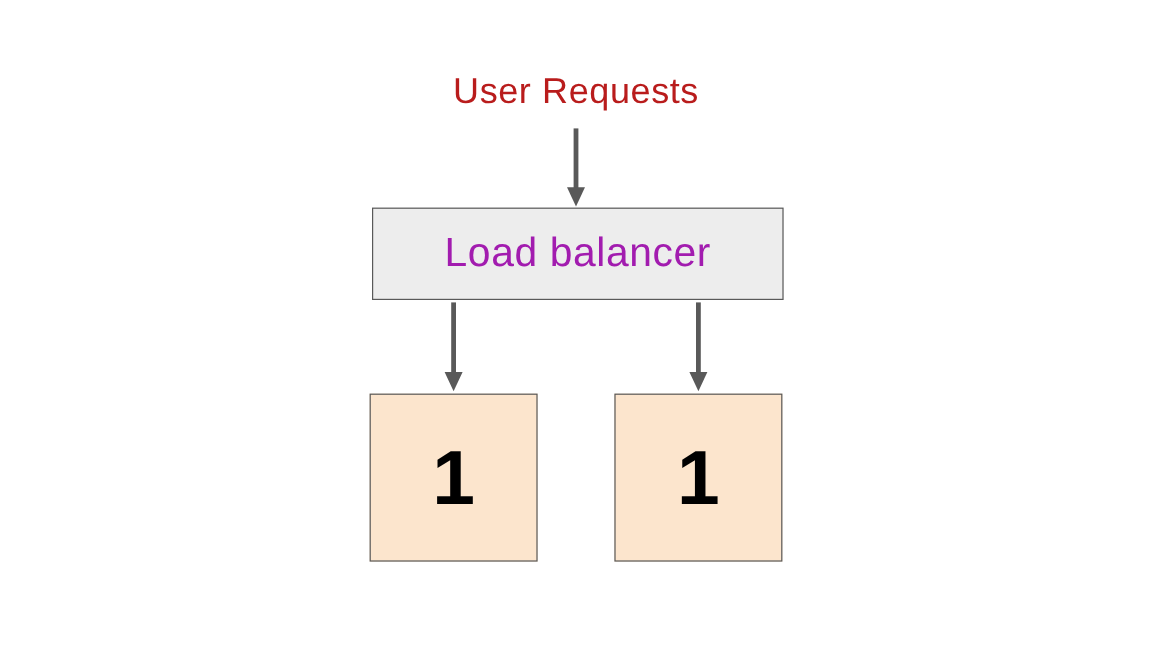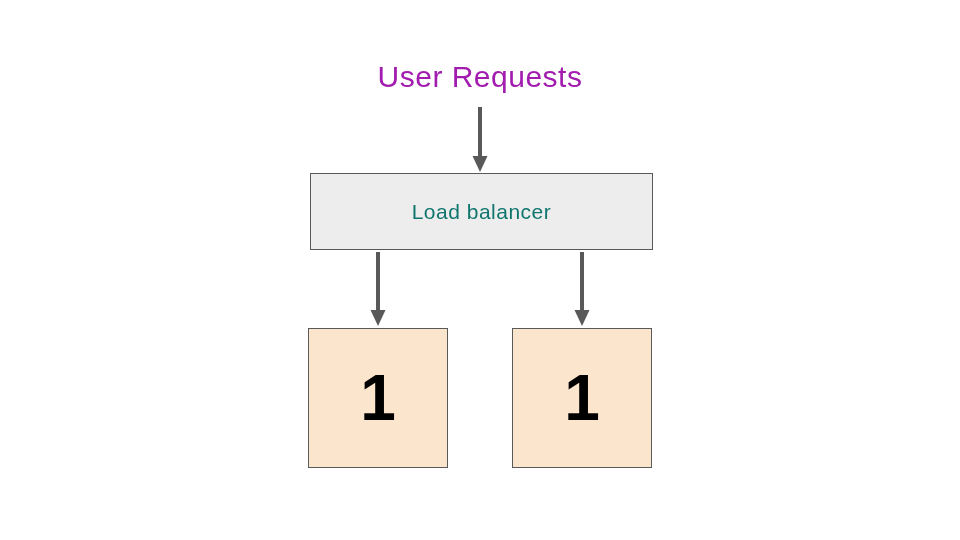--- a/index.html
+++ b/index.html
@@ -16,43 +16,43 @@
     font-family: "Liberation Sans", sans-serif;
   }
   .diagram-title {
     position: absolute;
     left: 0;
     top: 60px;
     width: 960px;
     text-align: center;
     font-size: 30px;
     letter-spacing: 0.5px;
-    color: #a21caf;
+    color: #b91c1c;
   }
   .arrows-layer {
     position: absolute;
     left: 0;
     top: 0;
     width: 960px;
     height: 540px;
   }
   .lb-box {
     position: absolute;
     left: 310px;
     top: 173px;
     width: 341px;
     height: 75px;
     background: #ededed;
     border: 1px solid #595959;
     display: flex;
     align-items: center;
     justify-content: center;
-    font-size: 21px;
+    font-size: 34px;
     letter-spacing: 0.5px;
-    color: #0f766e;
+    color: #a21caf;
   }
   .server-box {
     position: absolute;
     top: 328px;
     width: 138px;
     height: 138px;
     background: #fce5cd;
     border: 1px solid #595959;
     display: flex;
     align-items: center;

